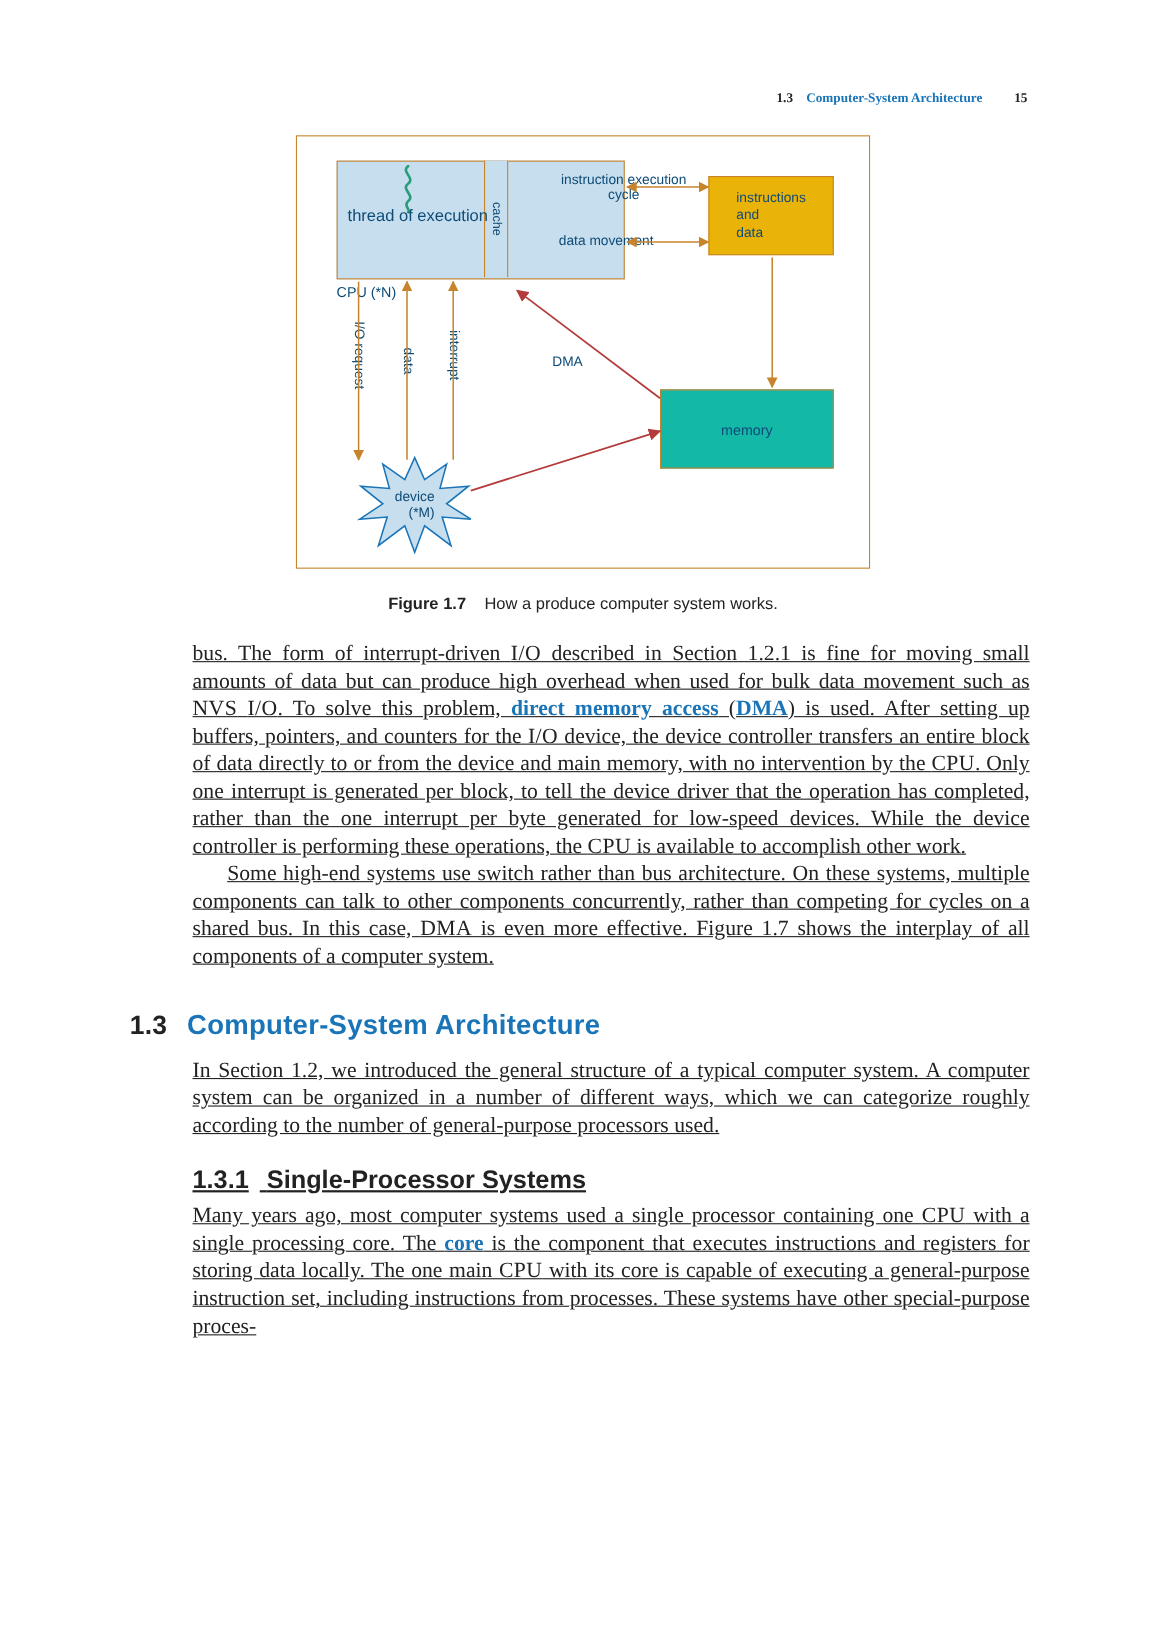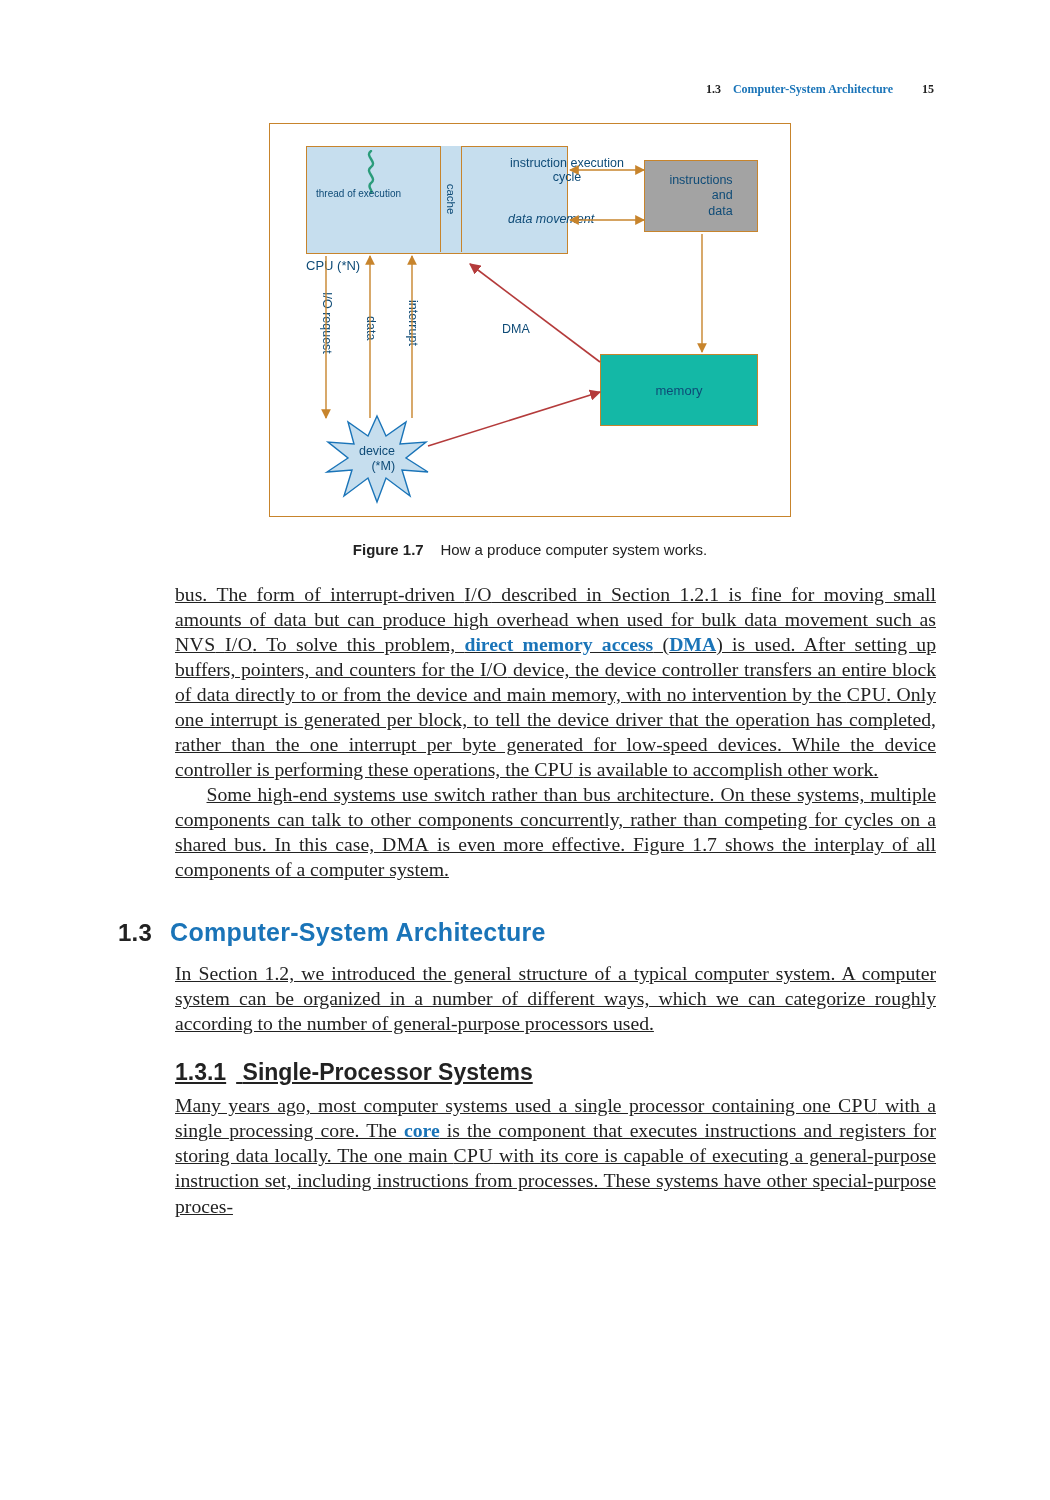--- a/index.html
+++ b/index.html
@@ -54,21 +54,21 @@
     position: absolute;
     left: 36px; top: 134px;
     font-family: Liberation Sans, sans-serif;
     font-size: 13px;
     color: #0e4b77;
   }
   .thread-label {
     position: absolute;
     left: 46px; top: 64px;
     font-family: Helvetica, Arial, sans-serif;
-    font-size: 10px;
+    font-size: 15px;
     color: #0e4b77;
   }
   
   .cache {
     position: absolute;
     left: 170px; top: 22px;
     width: 20px; height: 106px;
     border-left: 1.2px solid #c7842c;
     border-right: 1.2px solid #c7842c;
     background: #c6deee;
@@ -102,25 +102,25 @@
     font-family: Helvetica, Arial, sans-serif;
     font-size: 13px;
     color: #0e4b77;
   }
   
   .instrdata {
     position: absolute;
     right: 32px; top: 36px;
     width: 112px; height: 70px;
     border: 1.2px solid #c7842c;
-    background: #a3a3a3;
+    background: #eab308;
     display: flex;
     align-items: center;
     justify-content: center;
-    text-align: right;
+    text-align: left;
     font-family: Helvetica, Arial, sans-serif;
     font-size: 12.5px;
     color: #0e4b77;
     line-height: 1.25;
   }
   
   .device {
     position: absolute;
     left: 54px; top: 290px;
     width: 106px; height: 90px;
@@ -239,21 +239,21 @@
       </div>
 
       <div class="device">
         <svg viewBox="0 0 106 90" width="106" height="90">
           <polygon points="53,2 62,22 82,8 76,30 102,28 82,44 104,58 78,56 86,82 62,64 53,88 44,64 20,82 28,56 3,58 24,44 4,28 30,30 24,8 44,22" fill="#c6deee" stroke="#1a74b8" stroke-width="1.4"></polygon>
         </svg>
         <div class="device-label" id="device-span">device<br>(*M)</div>
       </div>
 
       <div class="flabel" style="left:232px; top:32px; text-align:center; width:130px; line-height:1.15;" id="iec-span">instruction execution<br>cycle</div>
-      <div class="flabel" style="left:238px; top:88px;font-style:italic;">data movement</div>
+      <div class="flabel" style="left:238px; top:88px;">data movement</div>
       <div class="flabel" style="left:232px; top:198px;">DMA</div>
 
       <div class="flabel vlabel" style="left:64px; top:168px;">I/O request</div>
       <div class="flabel vlabel" style="left:108px; top:192px;">data</div>
       <div class="flabel vlabel" style="left:150px; top:176px;">interrupt</div>
 
       <svg class="fig-svg">
         <defs>
           <marker id="ar" viewBox="0 0 10 10" refX="9" refY="5" markerWidth="7" markerHeight="7" orient="auto-start-reverse">
             <path d="M0,0 L10,5 L0,10 z" fill="#c7842c"></path>

